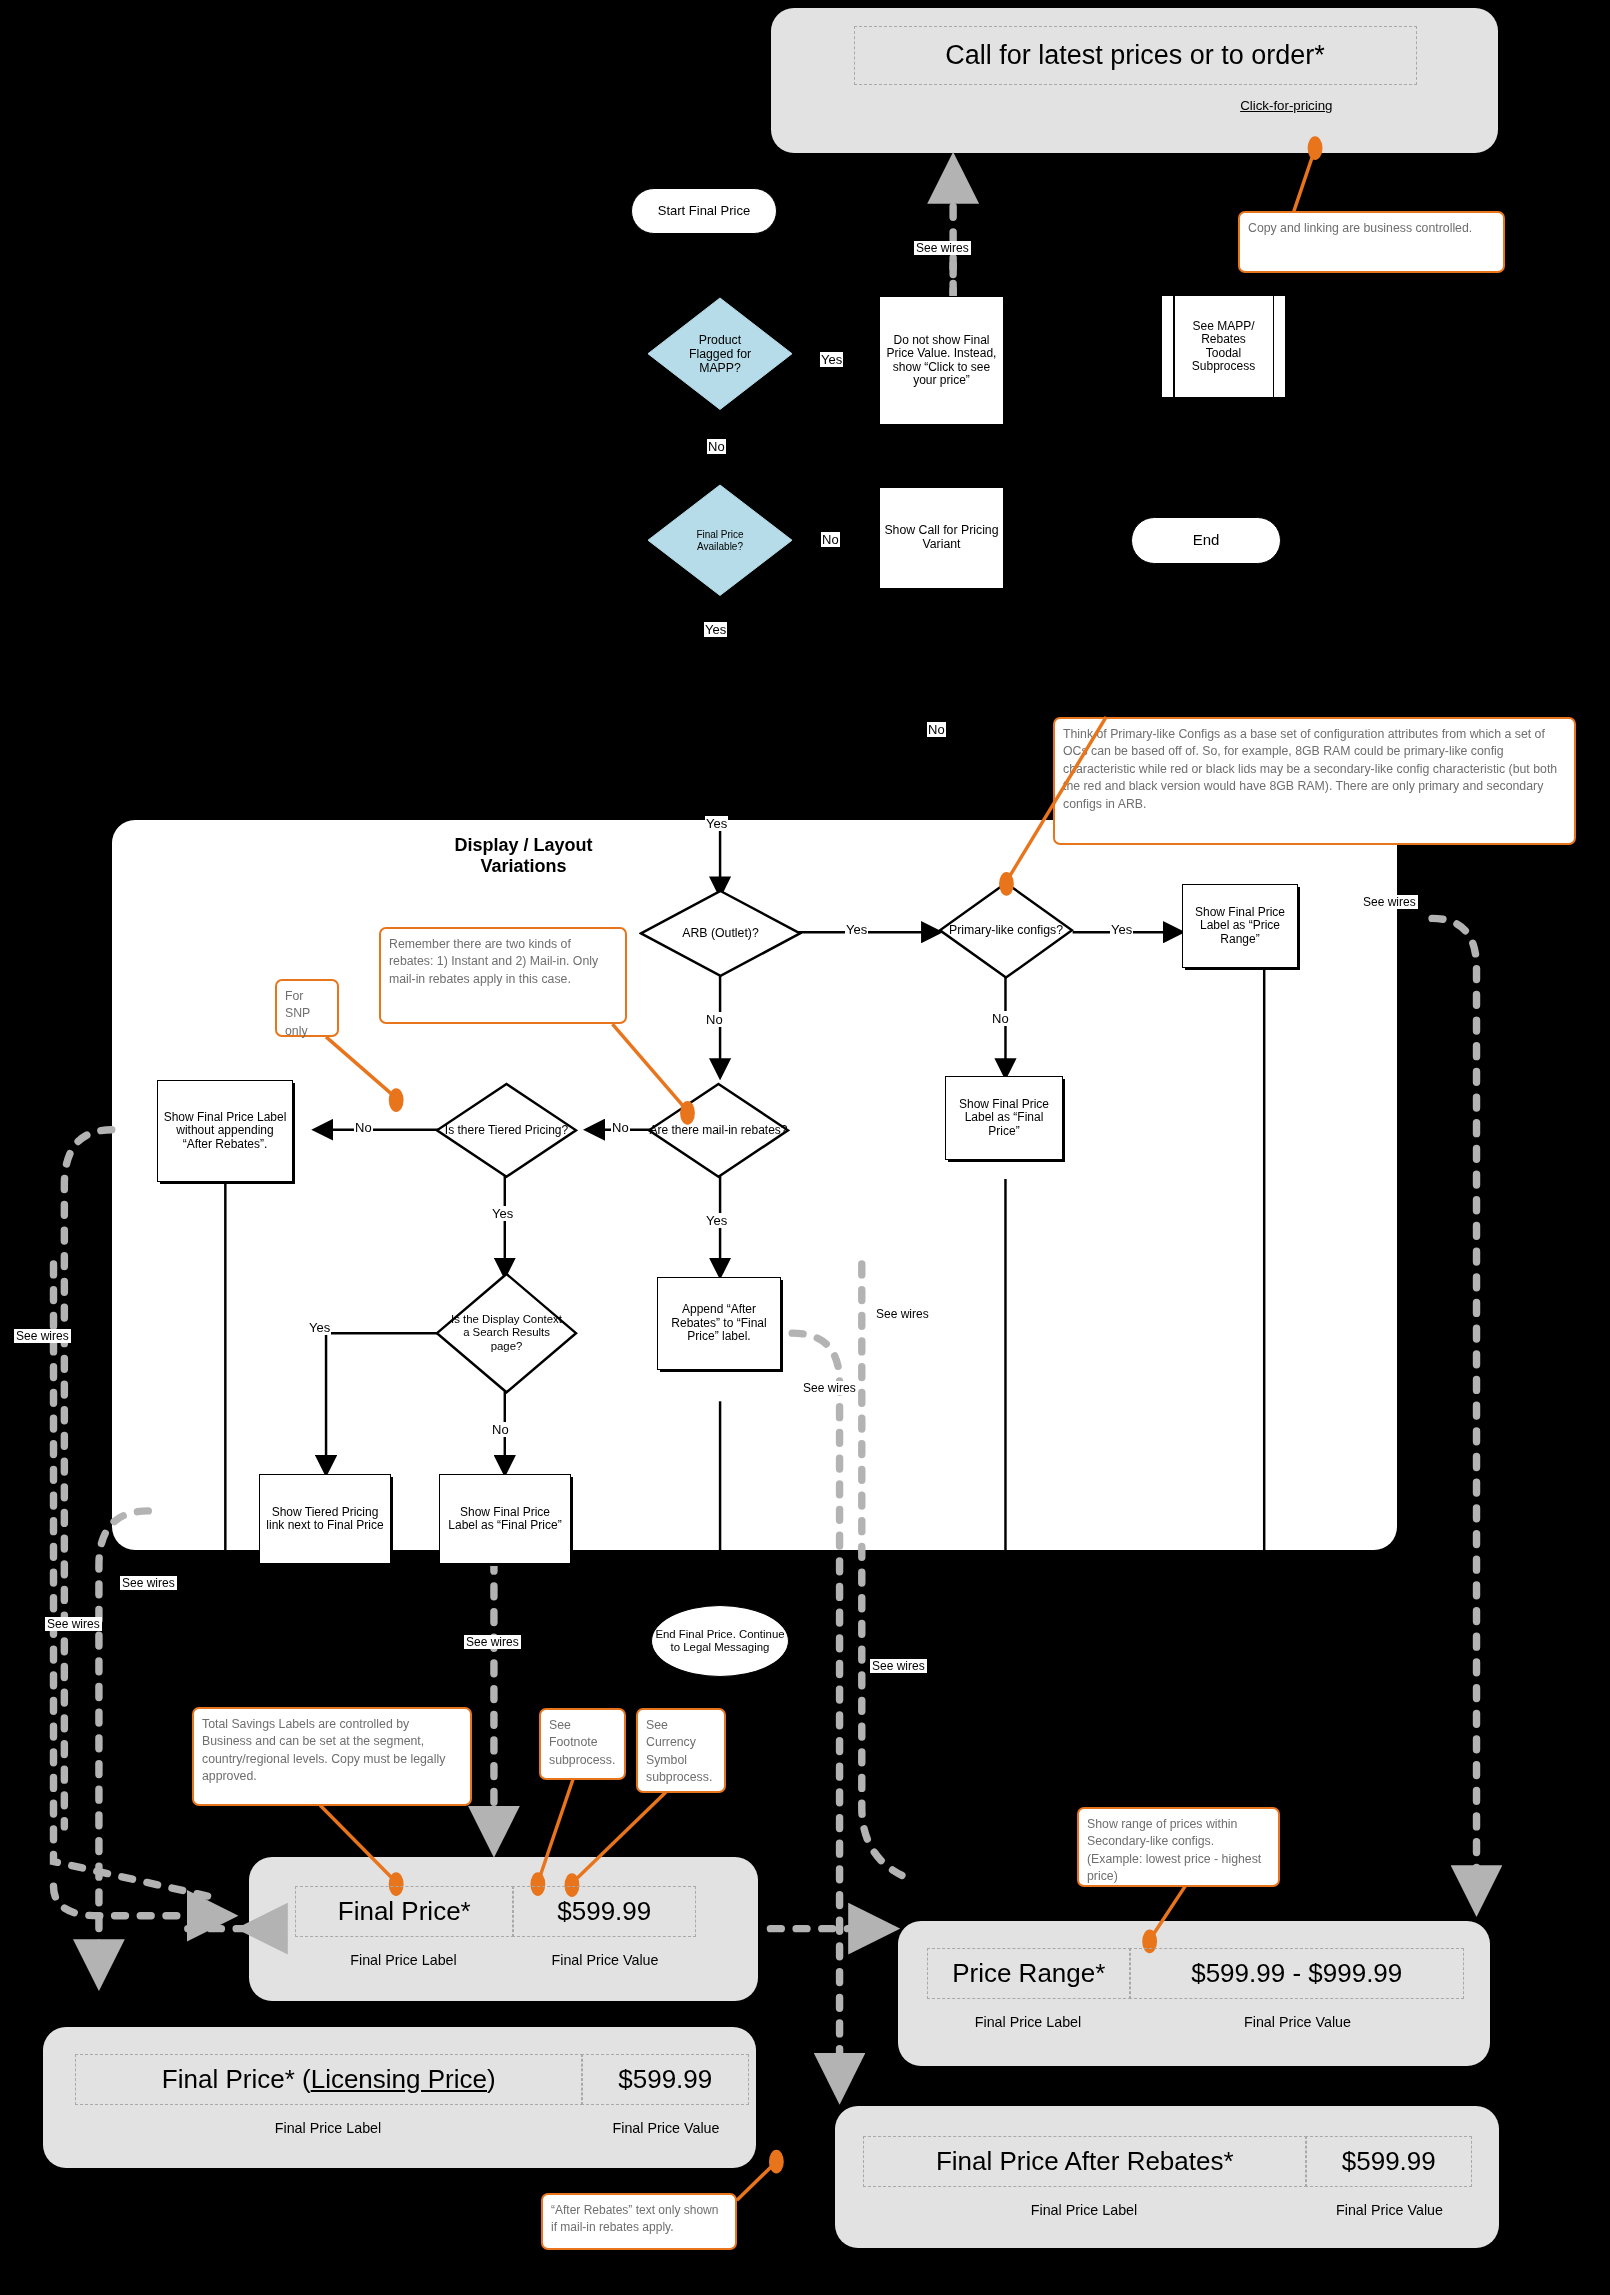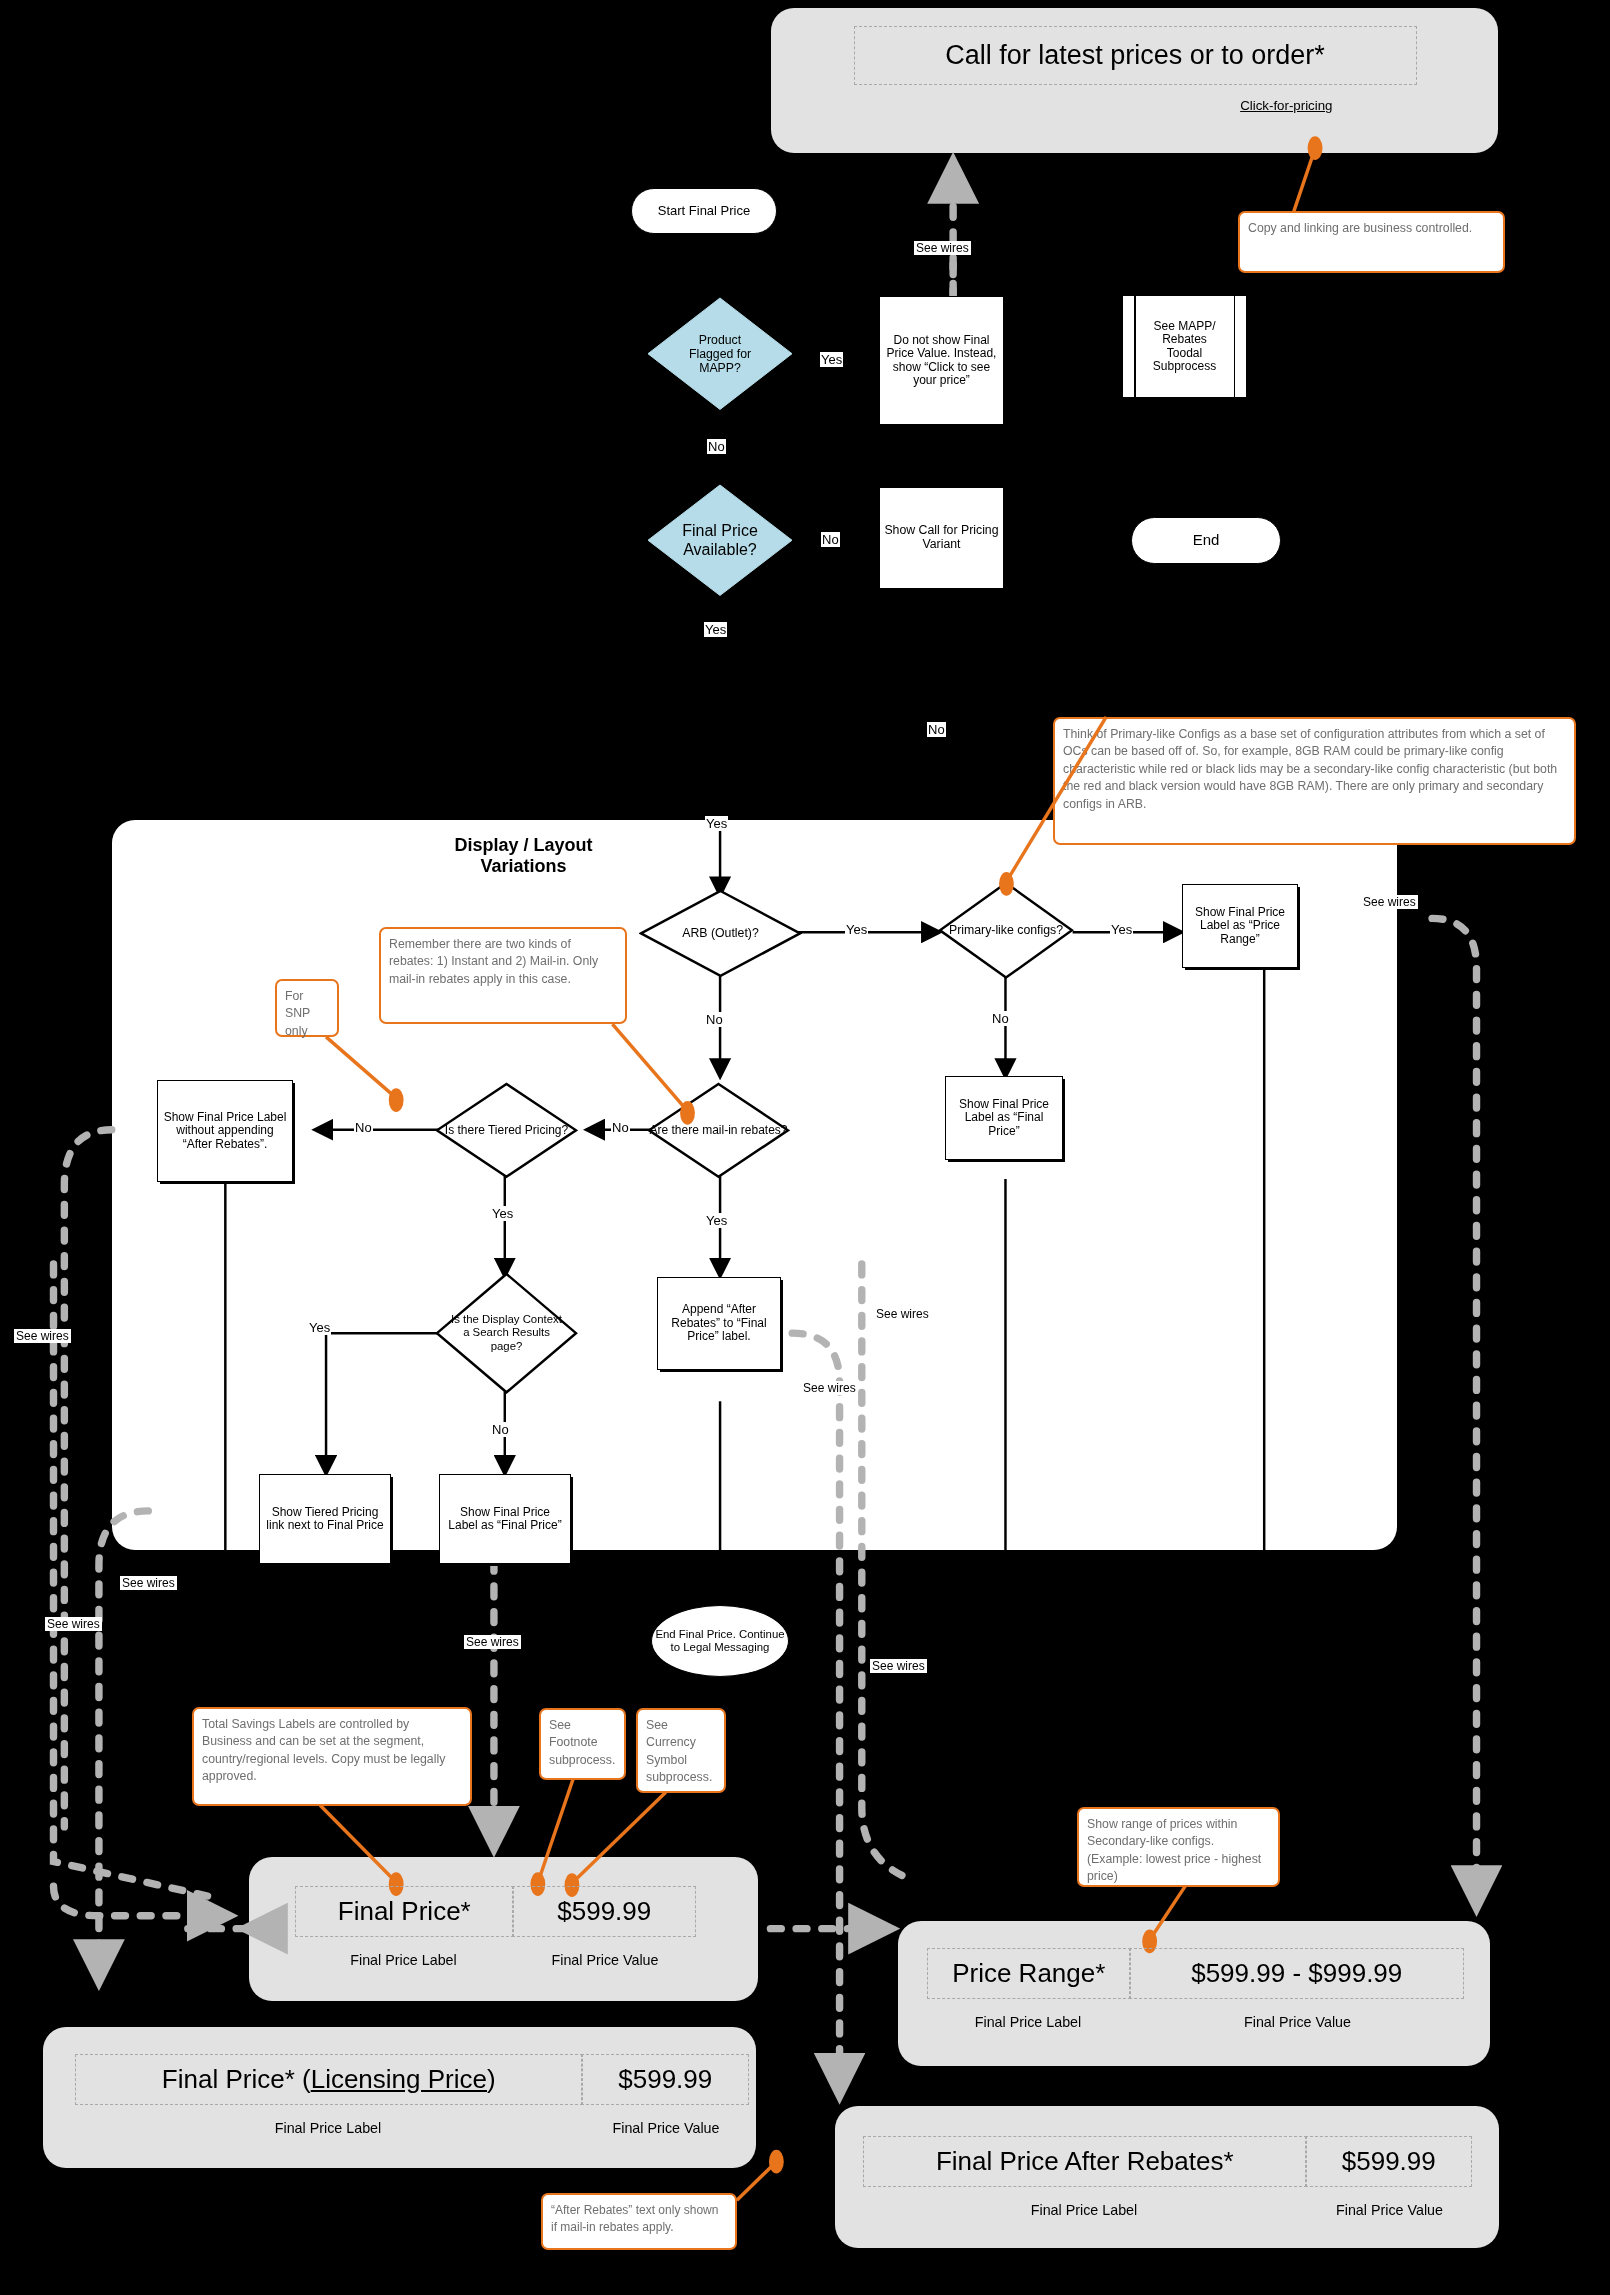--- a/index.html
+++ b/index.html
@@ -166,32 +166,32 @@
     </svg>
     <div class="dlabel" style="font-size:12.3px;white-space:pre-line;">Product
 Flagged for
 MAPP?</div>
   </div>
 
   <div class="proc node" style="left:879px;top:296px;width:125px;height:129px;font-size:12px;">
     <span>Do not show Final Price Value. Instead, show “Click to see your price”</span>
   </div>
 
-  <div class="subproc node" style="left:1122px;top:295px;width:125px;height:103px;font-size:12px;white-space:pre-line;">
+  <div class="subproc node" style="left:1161px;top:295px;width:125px;height:103px;font-size:12px;white-space:pre-line;">
     <span>See MAPP/
 Rebates
 Toodal
 Subprocess</span>
   </div>
 
   <div class="diamond" style="left:647px;top:484px;width:146px;height:113px;">
     <svg class="dshape" viewBox="0 0 296 228" preserveAspectRatio="none">
       <polygon points="148,2 294,114 148,226 2,114" fill="#B5DCE8" stroke="#B5DCE8" stroke-width="2"></polygon>
     </svg>
-    <div class="dlabel" style="font-size:16px;white-space:pre-line;">Final Price
+    <div class="dlabel" style="font-size:10px;white-space:pre-line;">Final Price
 Available?</div>
   </div>
 
   <div class="proc node" style="left:879px;top:487px;width:125px;height:102px;font-size:12.3px;">
     <span>Show Call for Pricing Variant</span>
   </div>
 
 
   <div class="diamond" style="left:639px;top:889px;width:163px;height:89px;">
     <svg class="dshape" viewBox="0 0 330 180" preserveAspectRatio="none">

